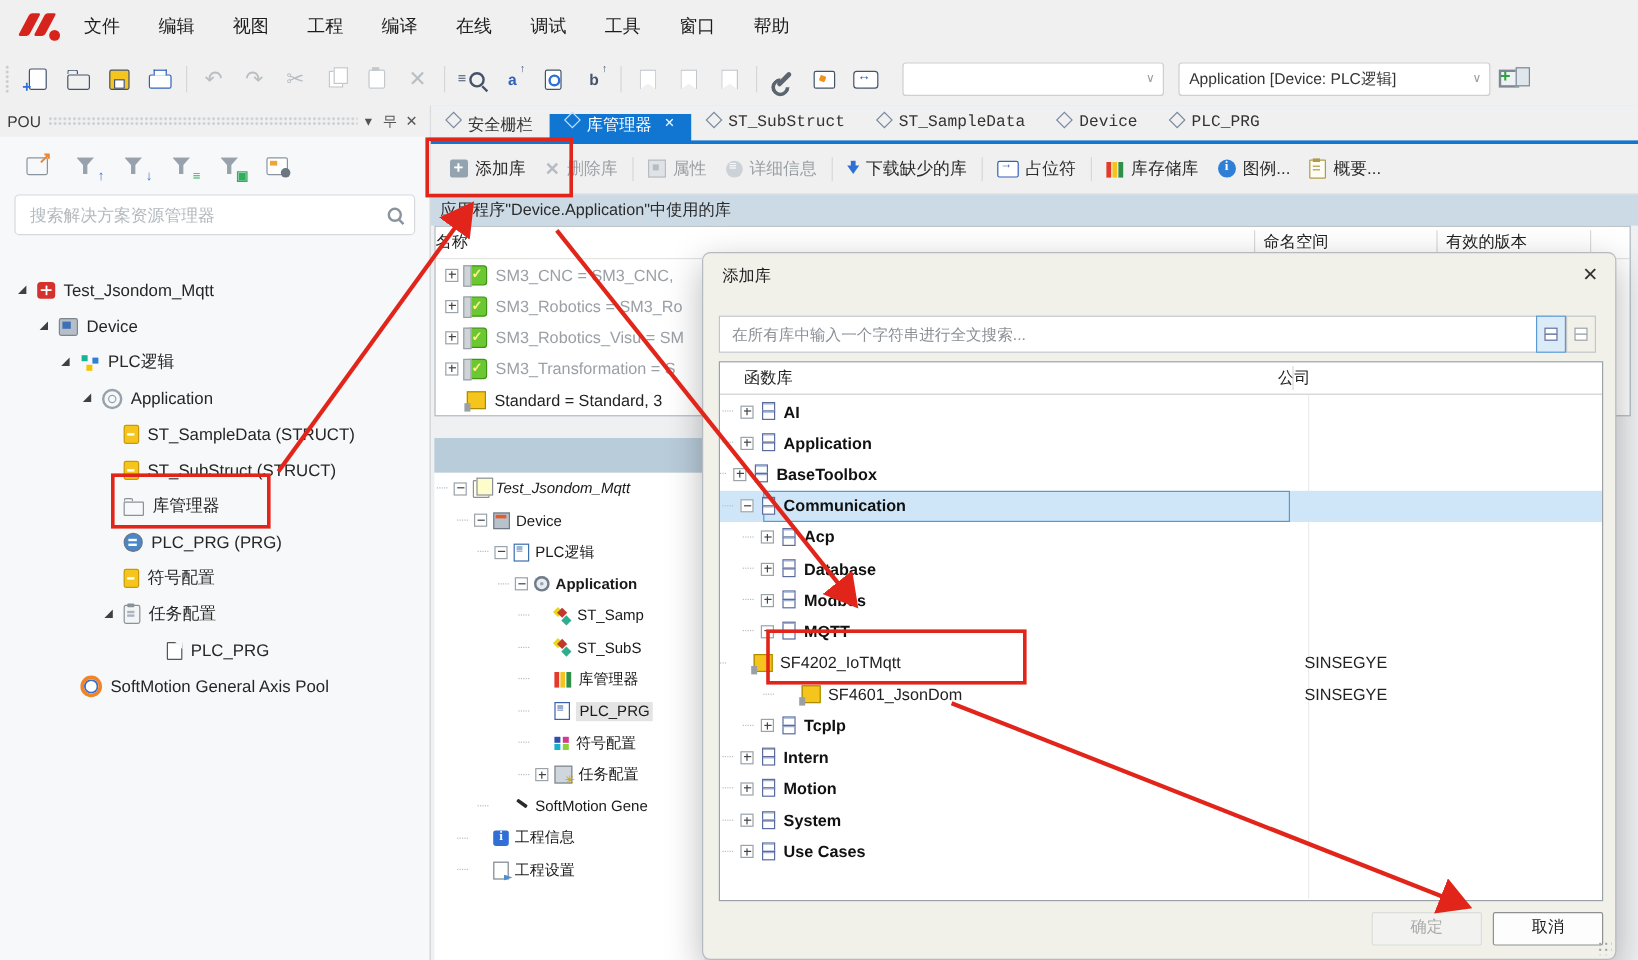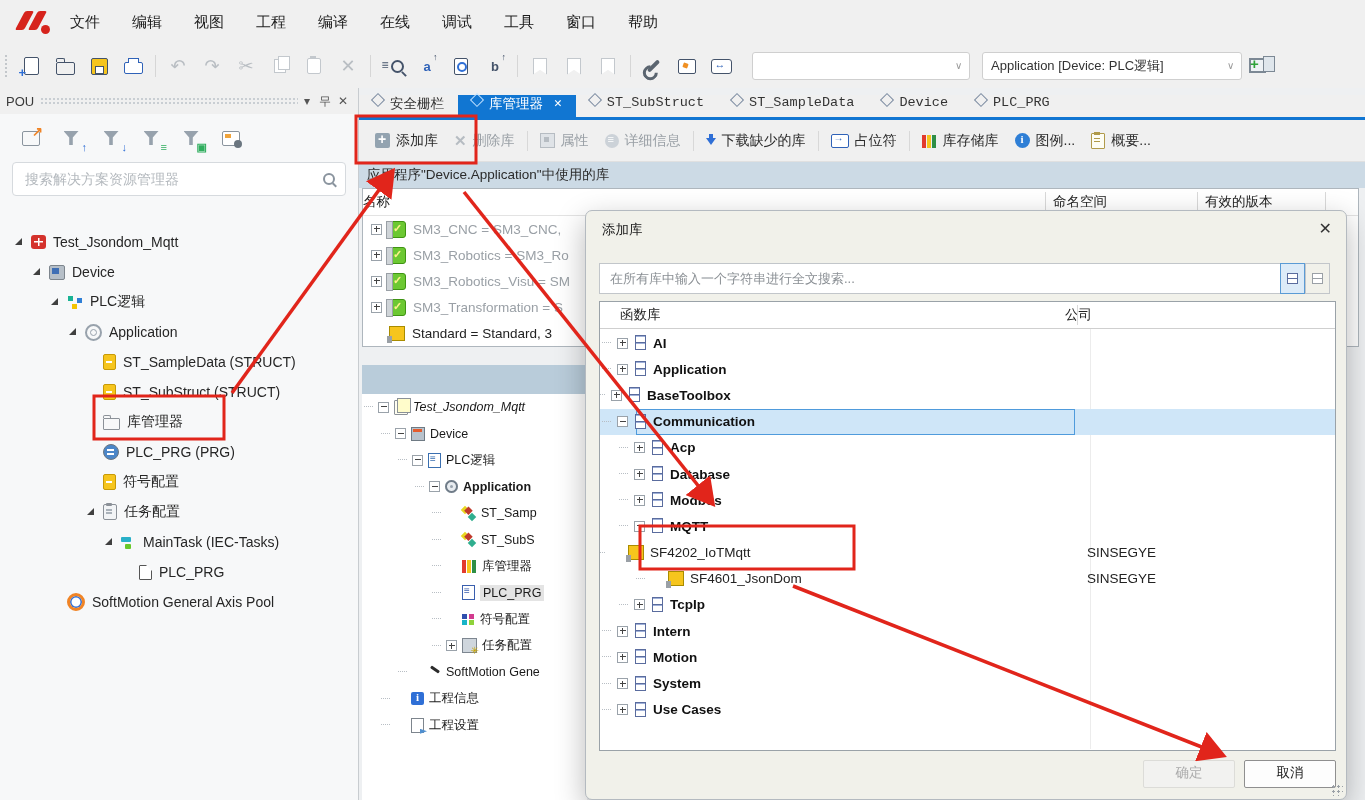--- a/index.html
+++ b/index.html
@@ -431,25 +431,20 @@
         <div class="trow" style="padding-left: 86px;">
           <span class="exp none"></span>
           <span class="ic i-symbol"></span>
           <span>符号配置</span>
         </div>
         <div class="trow" style="padding-left: 86px;">
           <span class="exp vs"></span>
           <span class="ic i-taskcfg"></span>
           <span>任务配置</span>
         </div>
-        <div class="trow" style="padding-left: 104px;">
-          <span class="exp vs"></span>
-          <span class="ic i-maintask"></span>
-          <span>MainTask (IEC-Tasks)</span>
-        </div>
         <div class="trow" style="padding-left: 122px;">
           <span class="exp none"></span>
           <span class="ic i-prg2"></span>
           <span>PLC_PRG</span>
         </div>
         <div class="trow" style="padding-left: 50px;">
           <span class="exp none"></span>
           <span class="ic i-softmotion"></span>
           <span>SoftMotion General Axis Pool</span>
         </div>

